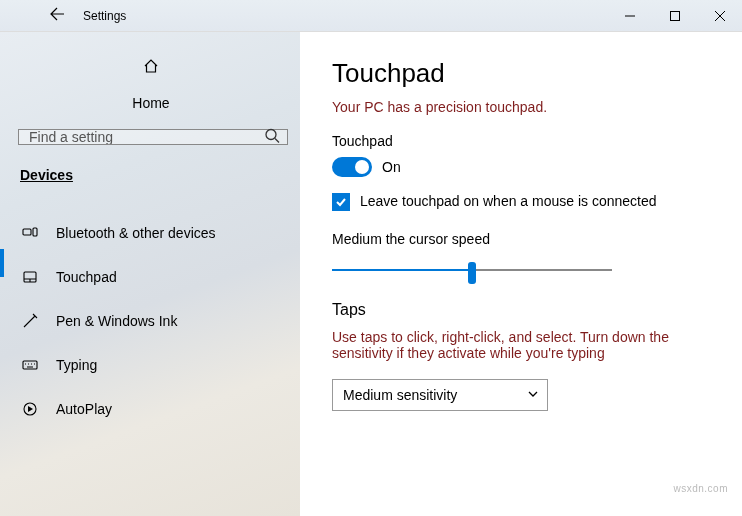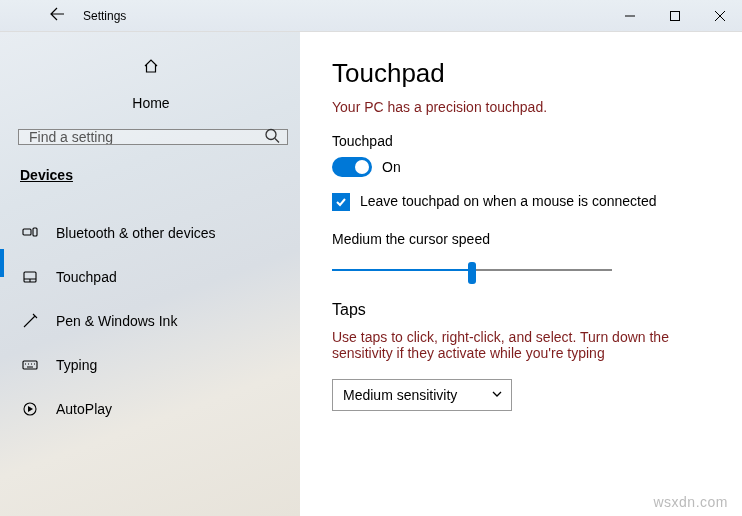--- a/index.html
+++ b/index.html
@@ -34,24 +34,24 @@
   .toggle { width: 40px; height: 20px; border-radius: 10px; background: #0078d7; position: relative; }
   .toggle::after { content: ""; position: absolute; top: 3px; right: 3px; width: 14px; height: 14px; border-radius: 50%; background: #fff; }
   .check-row { display: flex; align-items: flex-start; gap: 10px; margin-bottom: 20px; }
   .checkbox { width: 18px; height: 18px; background: #0078d7; display: flex; align-items: center; justify-content: center; }
   .checkbox svg { width: 12px; height: 12px; }
   .slider-wrap { margin: 12px 0 18px 0; width: 280px; position: relative; height: 24px; }
   .slider-track-left { position: absolute; top: 10px; left: 0; height: 2px; background: #0078d7; width: 50%; }
   .slider-track-right { position: absolute; top: 10px; right: 0; height: 2px; background: #888; width: 50%; }
   .slider-thumb { position: absolute; top: 3px; left: 50%; width: 8px; height: 22px; background: #0078d7; border-radius: 3px; transform: translateX(-50%); }
   .h2 { font-size: 16px; font-weight: 400; margin: 6px 0 10px 0; }
-  .select-row { display: flex; align-items: center; border: 1px solid #999; height: 32px; padding: 0 8px 0 10px; width: 180px; gap: 8px; }
+  .select-row { display: flex; align-items: center; border: 1px solid #999; height: 32px; padding: 0 8px 0 10px; width: 216px; gap: 8px; }
   .select-row .sel-val { flex: 1; font-size: 14px; }
   .chev svg { width: 12px; height: 12px; }
-  .watermark { position: absolute; bottom: 6px; right: 14px; font-size: 14px; color: #bbb; letter-spacing: 0.5px; }
+  .watermark { position: absolute; bottom: 22px; right: 14px; font-size: 10px; color: #bbb; letter-spacing: 0.5px; }
 </style>
 </head>
 <body>
 
 <div class="titlebar">
   <div class="tb-left">
     <span class="tb-back">
       <svg viewBox="0 0 16 16" fill="none" stroke="#000" stroke-width="1.2">
           <path d="M8 2 L2 8 L8 14 M2 8 H15"></path>
         </svg>

